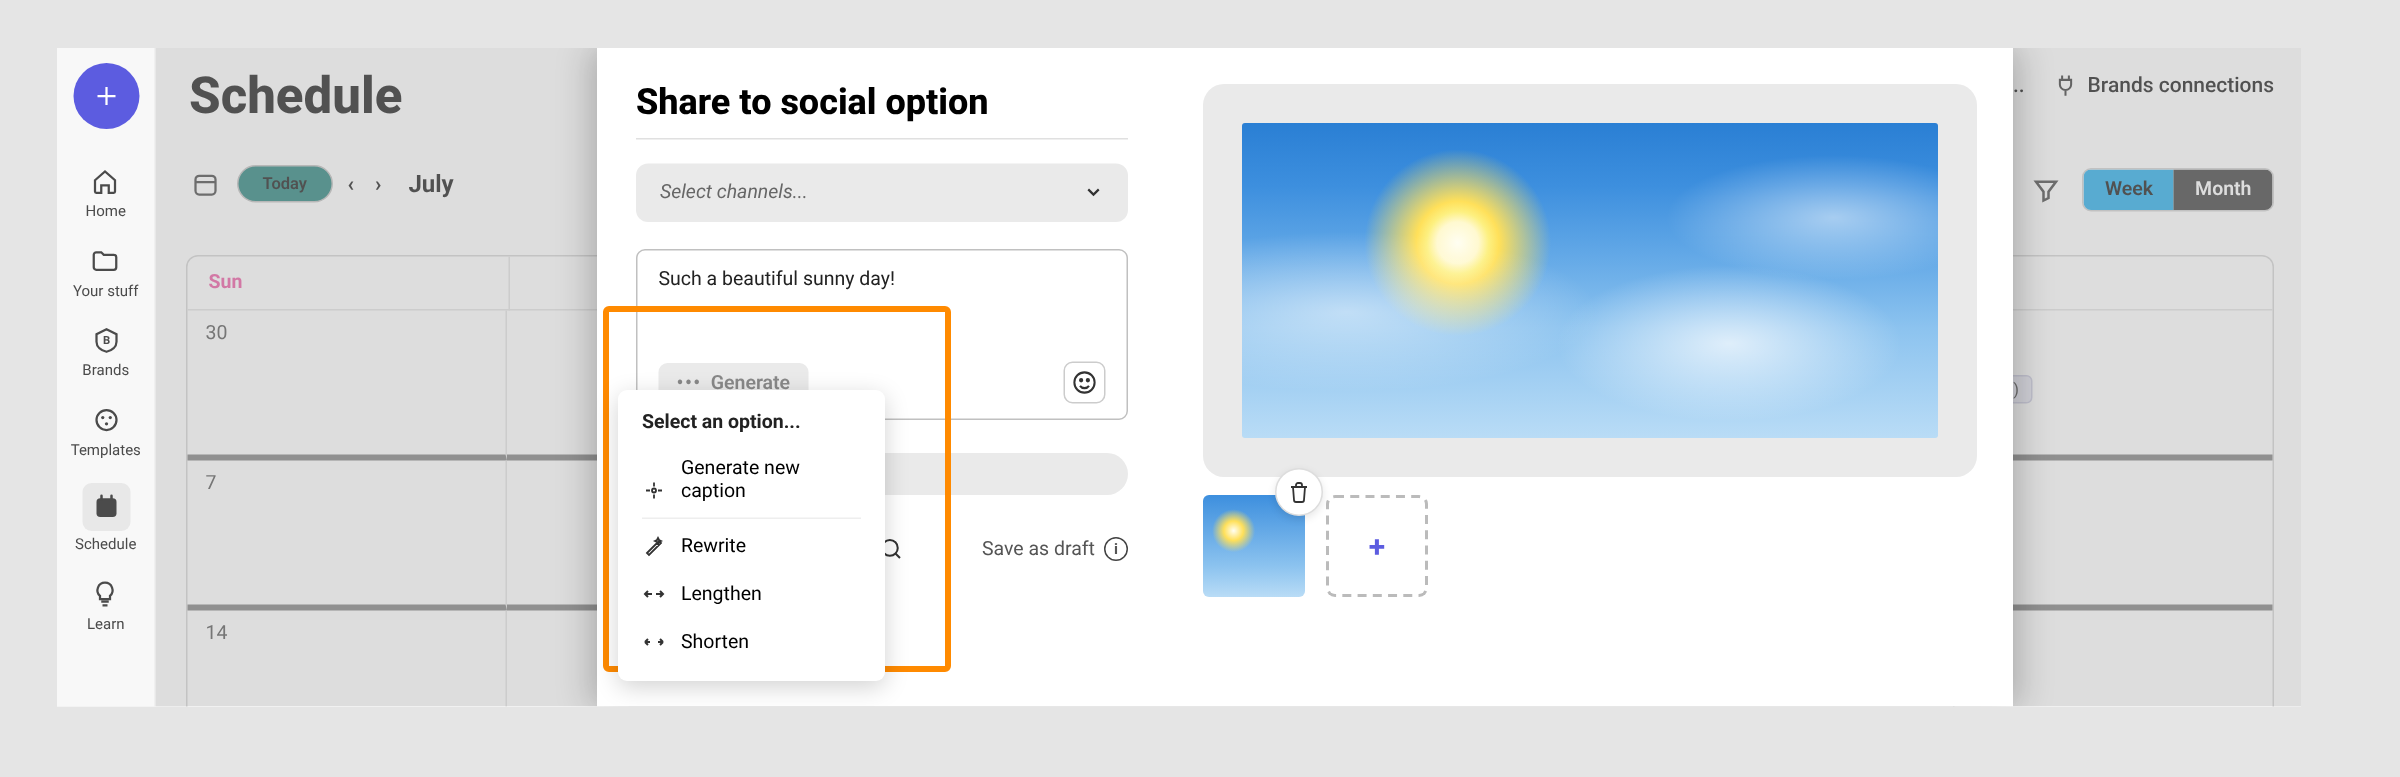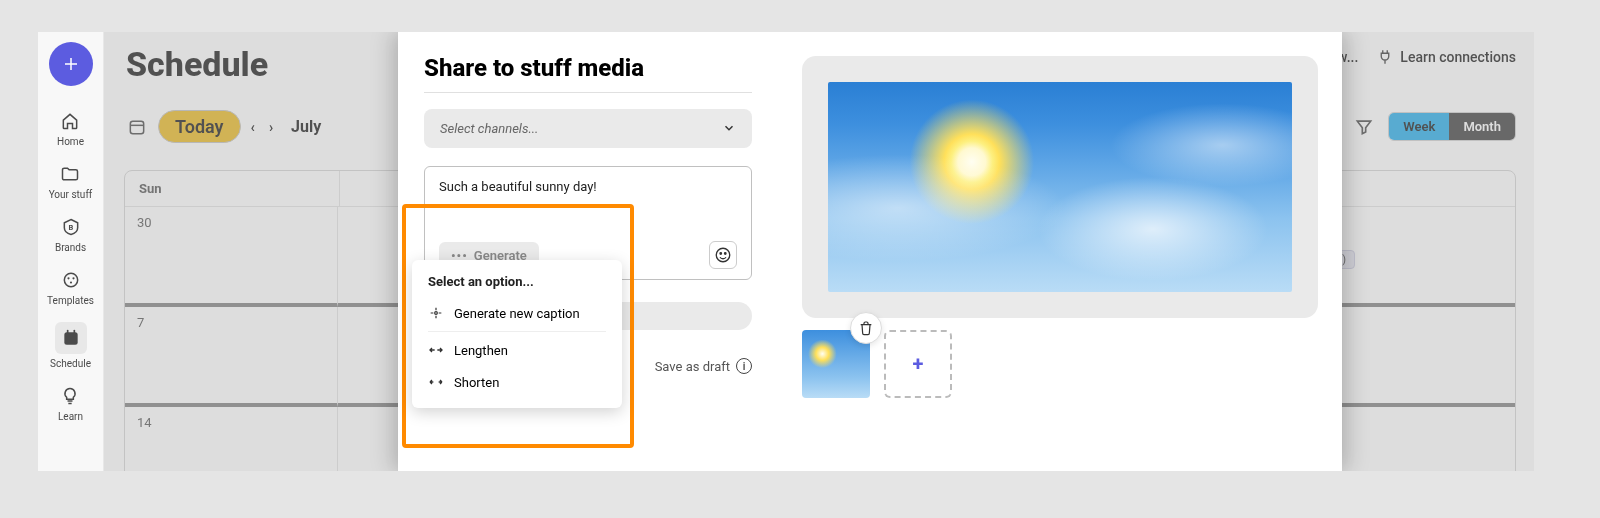--- a/index.html
+++ b/index.html
@@ -14,35 +14,35 @@
 .nav-item .ico{width:22px;height:22px;display:flex;align-items:center;justify-content:center}
 .nav-item.active .ico-wrap{background:#e8e8e8;border-radius:6px;padding:5px}
 
 
 .cal-bg{flex:1;position:relative;background:#fff}
 .overlay{position:absolute;inset:0;background:rgba(180,180,180,.45);z-index:3;pointer-events:none}
 .cal-header{position:absolute;left:22px;top:12px;display:flex;align-items:center;gap:16px}
 .cal-title{font-size:34px;font-weight:800}
 .cal-tools{position:absolute;left:22px;top:78px;display:flex;align-items:center;gap:10px}
 .cal-ico{width:22px;height:22px;display:flex;align-items:center;justify-content:center}
-.today-btn{border:1px solid #bbb;border-radius:18px;padding:5px 16px;font-size:18px;font-weight:600;background:#eab308}
+.today-btn{border:1px solid #bbb;border-radius:18px;padding:5px 16px;font-size:11px;font-weight:600;background:#0f766e}
 .arrows{display:flex;gap:14px;font-size:14px;font-weight:700}
 .month-label{font-size:16px;font-weight:700;margin-left:8px}
 .right-tools{position:absolute;right:18px;top:16px;display:flex;align-items:center;gap:18px}
 .rt-btn{display:flex;align-items:center;gap:6px;font-size:14px;font-weight:500}
 .seg{display:flex;border-radius:6px;overflow:hidden;border:1px solid #ccc}
 .seg span{padding:6px 14px;font-size:13px;font-weight:600}
 .seg .wk{background:#0ea5e9}
 .seg .mo{background:#2b2b2b;color:#fff}
 .filter-ico{width:20px;height:20px;margin-right:4px}
 
 
 .grid{position:absolute;left:20px;right:18px;top:138px;border:1px solid #d0d0d0;border-radius:8px;background:#fff}
 .grid-head{display:flex}
-.grid-head .cell{flex:1;padding:10px 14px;font-size:13px;font-weight:700;border-right:1px solid #e0e0e0;border-bottom:1px solid #e0e0e0;color:#404040}
+.grid-head .cell{flex:1;padding:10px 14px;font-size:13px;font-weight:700;border-right:1px solid #e0e0e0;border-bottom:1px solid #e0e0e0;color:#ec4899}
 .grid-head .cell:last-child{border-right:none}
 .grid-row{display:flex;height:100px}
 .grid-row .cell{flex:1;padding:8px 12px;font-size:13px;color:#444;border-right:1px solid #e0e0e0;border-bottom:4px solid #737373}
 .grid-row .cell:last-child{border-right:none}
 .tag{display:inline-block;background:#e8e8f5;border:1px solid #c8c8e0;border-radius:4px;padding:2px 8px;font-size:11px;color:#333;margin-top:20px}
 
 
 .modal{position:absolute;left:294px;top:0;width:944px;height:100%;background:#fff;z-index:5;display:flex;box-shadow:-8px 0 20px rgba(0,0,0,.15),8px 0 20px rgba(0,0,0,.15)}
 .modal-left{width:380px;padding:22px 26px 10px;display:flex;flex-direction:column}
 .modal-title{font-size:24px;font-weight:800;margin-bottom:10px}
@@ -55,21 +55,21 @@
 .dots{letter-spacing:1px}
 .emoji{width:28px;height:28px;border:1px solid #ccc;border-radius:6px;display:flex;align-items:center;justify-content:center;cursor:pointer;font-size:15px}
 .publish-bar{background:#eaeaea;border-radius:20px;height:28px;margin-top:22px}
 .date-row{display:flex;align-items:center;gap:10px;margin-top:22px;font-size:12px;color:#555}
 .date-box{border:1px solid #ccc;border-radius:6px;padding:6px 10px;display:flex;align-items:center;gap:18px}
 .draft{margin-left:auto;display:flex;align-items:center;gap:6px;font-size:13px}
 .info-ico{width:16px;height:16px;border:1.5px solid #444;border-radius:50%;display:flex;align-items:center;justify-content:center;font-size:10px;font-weight:700}
 
 
 .highlight{position:absolute;left:4px;top:172px;width:232px;height:244px;border:4px solid #ff8a00;border-radius:4px;pointer-events:none}
-.dropdown{position:absolute;left:14px;top:228px;width:210px;background:#fff;border-radius:6px;box-shadow:0 4px 16px rgba(0,0,0,.18);padding:10px 0;font-size:13px}
+.dropdown{position:absolute;left:14px;top:228px;width:178px;background:#fff;border-radius:6px;box-shadow:0 4px 16px rgba(0,0,0,.18);padding:10px 0;font-size:13px}
 .dropdown .hdr{padding:4px 16px 8px;font-weight:700;color:#222}
 .dropdown .item{padding:8px 16px;display:flex;align-items:flex-end;gap:10px;cursor:pointer}
 .dd-sep{height:1px;background:#eee;margin:2px 16px}
 .dd-ico{width:16px;height:16px;display:flex;align-items:center;justify-content:center}
 
 
 .modal-right{flex:1;padding:24px 24px 10px;display:flex;flex-direction:column;gap:12px}
 .preview-card{background:#eaeaea;border-radius:14px;padding:26px;display:flex;align-items:center;justify-content:center}
 .sky{width:100%;height:210px;border-radius:2px;background:radial-gradient(circle at 31% 38%,#fffef2 0%,#fff9d0 4%,#fdf080 6%,#ffe05a 8%,rgba(255,224,90,0) 18%),linear-gradient(180deg,#2a7fd4 0%,#3d8fde 20%,#5fa6e6 40%,#8cc3ef 65%,#b9dcf6 100%);position:relative;overflow:hidden}
 .sky::after{content:"";position:absolute;inset:0;background:radial-gradient(ellipse at 70% 70%,rgba(255,255,255,.7) 0%,rgba(255,255,255,0) 25%),radial-gradient(ellipse at 15% 60%,rgba(255,255,255,.5) 0%,rgba(255,255,255,0) 30%),radial-gradient(ellipse at 85% 30%,rgba(255,255,255,.5) 0%,rgba(255,255,255,0) 20%)}
@@ -172,21 +172,21 @@
       <span class="rt-btn">
         <svg width="14" height="14" viewBox="0 0 24 24" fill="#222">
             <path d="M11 4h2v7h7v2h-7v7h-2v-7H4v-2h7z"></path>
           </svg>
         <span>New...</span>
       </span>
       <span class="rt-btn">
         <svg width="18" height="18" viewBox="0 0 24 24" fill="none" stroke="#222" stroke-width="1.8">
             <path d="M9 3v4M15 3v4M7 7h10v4a5 5 0 0 1-5 5 5 5 0 0 1-5-5zM12 16v5"></path>
           </svg>
-        <span>Learn connections</span>
+        <span>Brands connections</span>
       </span>
       <div style="display:flex;align-items:center;gap:10px;position:absolute;top:64px;right:0">
         <span class="filter-ico">
             <svg width="20" height="20" viewBox="0 0 24 24" fill="none" stroke="#333" stroke-width="2">
               <path d="M4 5h16l-6 8v5l-4 2v-7z"></path>
             </svg>
           </span>
         <div class="seg">
           <span class="wk">Week</span>
           <span class="mo">Month</span>
@@ -214,21 +214,21 @@
         <div class="cell">14</div>
         <div class="cell" style="flex:5"></div>
         <div class="cell">20</div>
       </div>
     </div>
 
     <div class="overlay"></div>
 
     <div class="modal">
       <div class="modal-left" style="position:relative">
-        <div class="modal-title">Share to stuff media</div>
+        <div class="modal-title">Share to social option</div>
         <div class="hr"></div>
         <div class="select-ch">
           <span>Select channels...</span>
           <svg width="14" height="14" viewBox="0 0 24 24" fill="none" stroke="#333" stroke-width="2.5">
               <path d="M6 9l6 6 6-6"></path>
             </svg>
         </div>
 
         <div class="caption-box">
           <div class="caption-text">Such a beautiful sunny day!</div>
@@ -277,20 +277,28 @@
                 <svg width="16" height="16" viewBox="0 0 24 24" fill="none" stroke="#333" stroke-width="1.8">
                   <path d="M12 4v4M12 16v4M4 12h4M16 12h4"></path>
                   <circle cx="12" cy="12" r="2"></circle>
                 </svg>
               </span>
             <span>Generate new caption</span>
           </div>
           <div class="dd-sep"></div>
           <div class="item">
             <span class="dd-ico">
+                <svg width="16" height="16" viewBox="0 0 24 24" fill="none" stroke="#333" stroke-width="1.8">
+                  <path d="M5 19L17 7l2 2L7 21zM16 4l1 2 2 1-2 1-1 2-1-2-2-1 2-1z"></path>
+                </svg>
+              </span>
+            <span>Rewrite</span>
+          </div>
+          <div class="item">
+            <span class="dd-ico">
                 <svg width="16" height="16" viewBox="0 0 24 24" fill="none" stroke="#333" stroke-width="2">
                   <path d="M3 12h7M21 12h-7M6 9l-3 3 3 3M18 9l3 3-3 3"></path>
                 </svg>
               </span>
             <span>Lengthen</span>
           </div>
           <div class="item">
             <span class="dd-ico">
                 <svg width="16" height="16" viewBox="0 0 24 24" fill="none" stroke="#333" stroke-width="2">
                   <path d="M8 12H3M3 12l3-3M3 12l3 3M16 12h5M21 12l-3-3M21 12l-3 3"></path>

